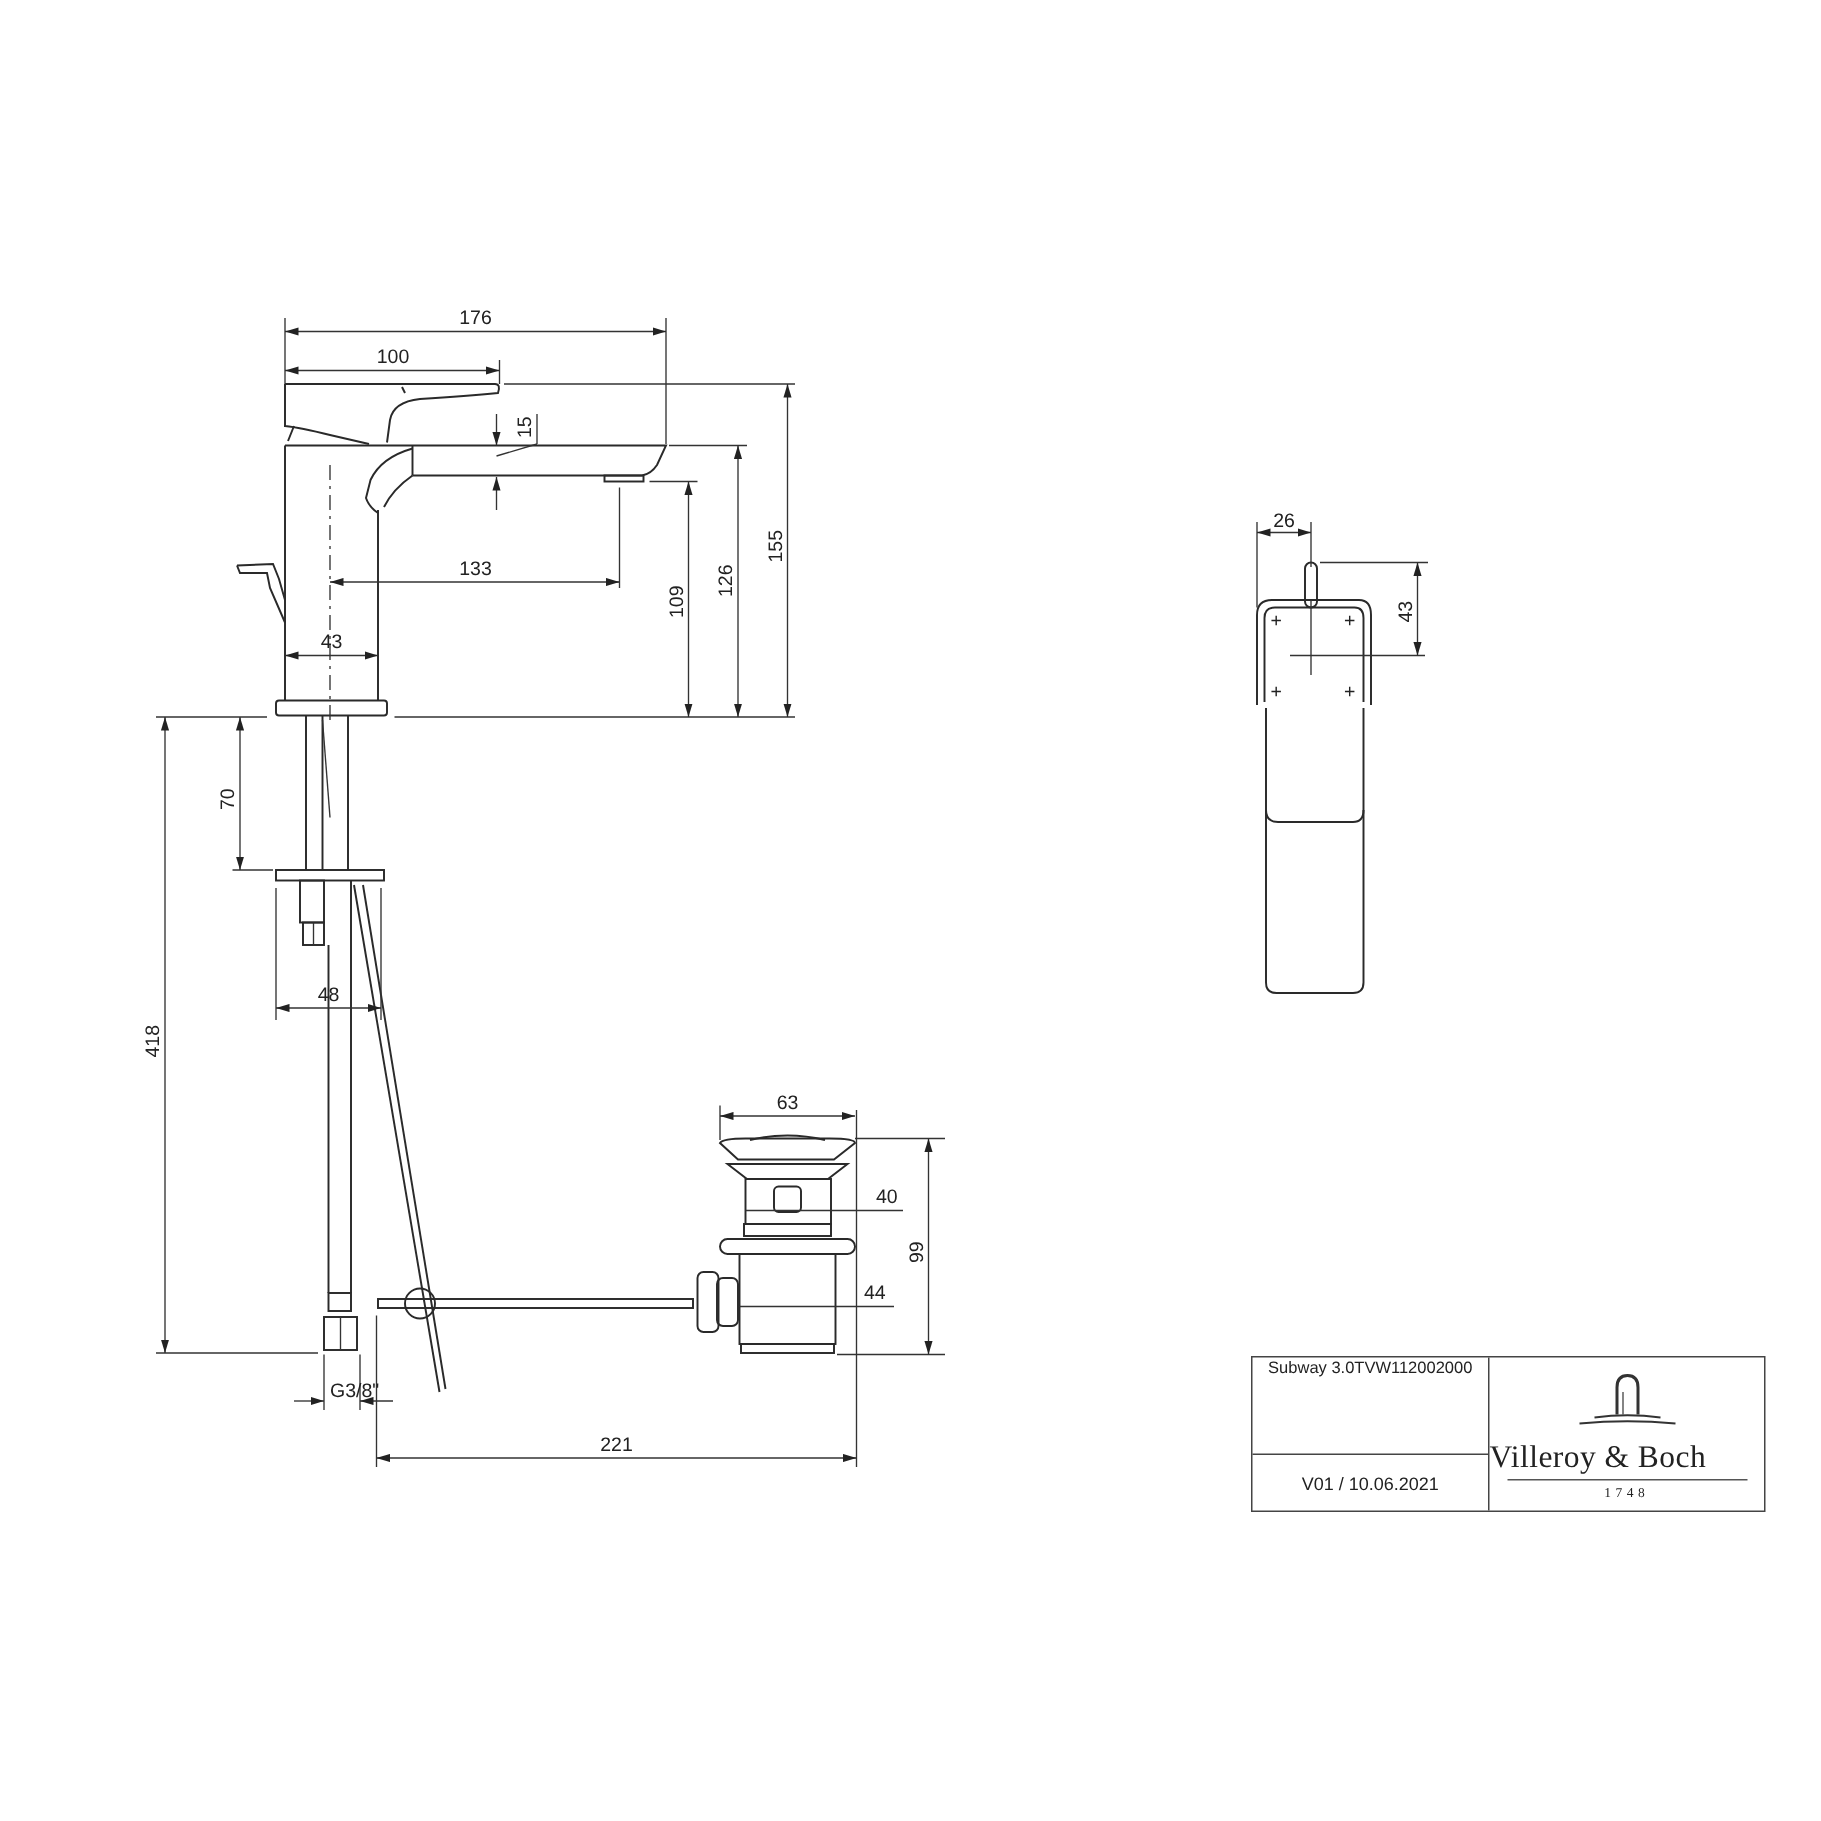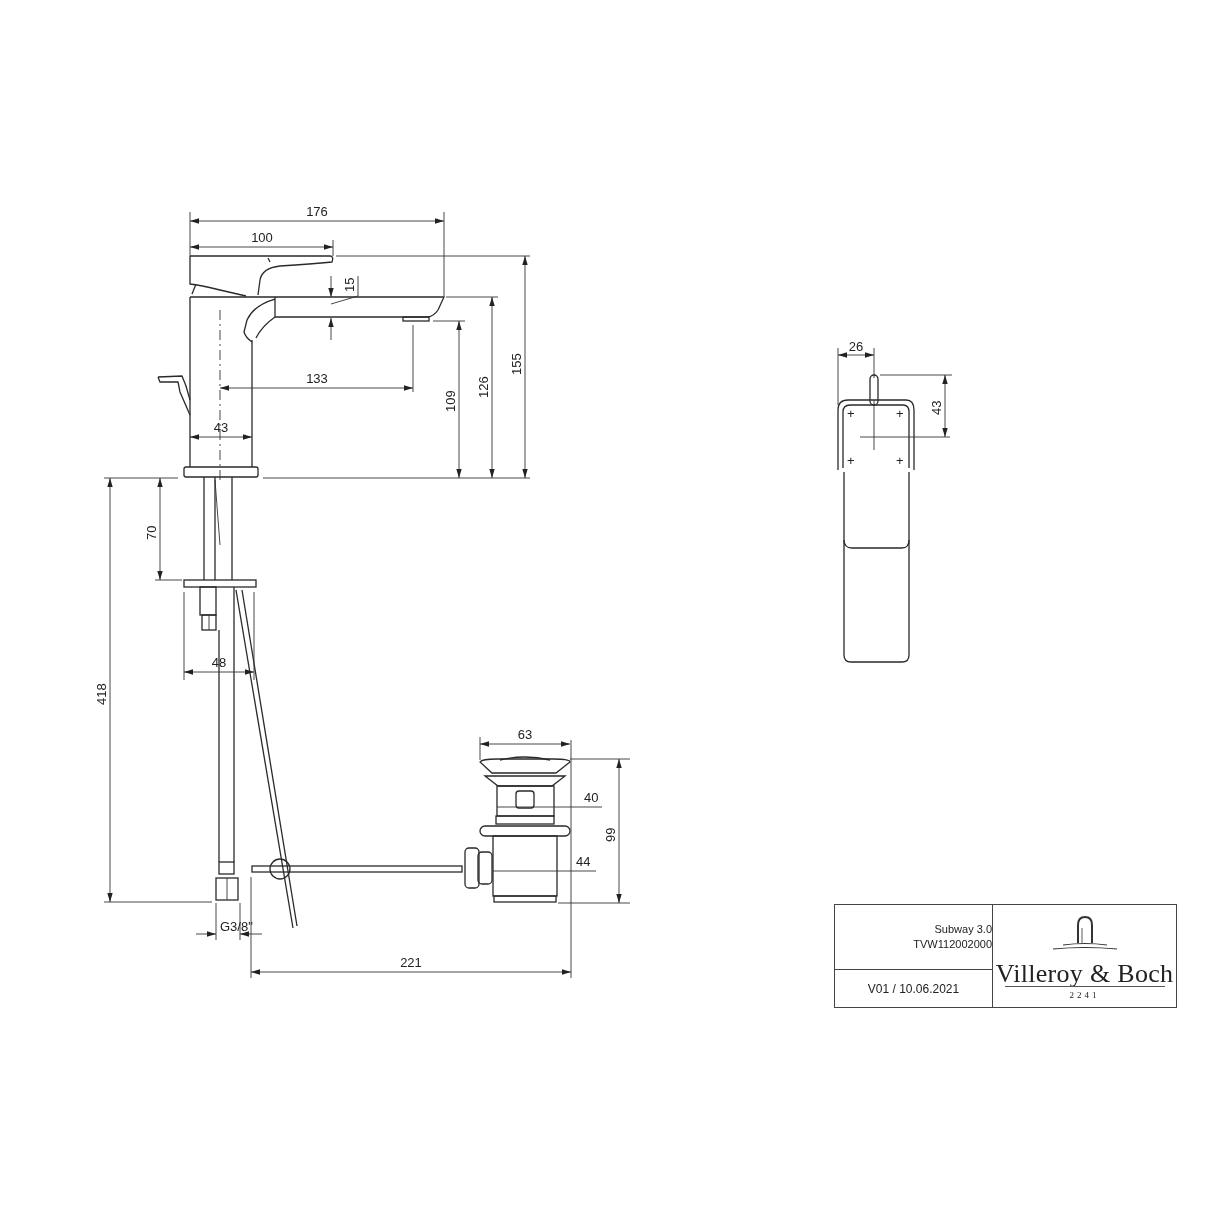--- a/index.html
+++ b/index.html
@@ -4,24 +4,24 @@
 <style>
   html,body{margin:0;padding:0;background:#fff;}
   body{width:1214px;height:1214px;position:relative;overflow:hidden;font-family:"Liberation Sans",sans-serif;color:#222;}
   svg{position:absolute;left:0;top:0;}
   .ln{stroke:#2a2a2a;stroke-width:1.3;fill:none;}
   .thin{stroke:#333;stroke-width:0.9;fill:none;}
   .dash{stroke:#333;stroke-width:0.9;fill:none;stroke-dasharray:10 4 2 4;}
   .dim{font-family:"Liberation Sans",sans-serif;font-size:13px;fill:#222;}
   .tb{position:absolute;left:834px;top:904px;width:343px;height:104px;border:1px solid #444;box-sizing:border-box;}
   .tb-left{position:absolute;left:0;top:0;width:157px;height:102px;border-right:1px solid #444;}
-  .tb-top{position:absolute;left:0;top:0;width:157px;height:64px;border-bottom:1px solid #444;display:flex;flex-direction:column;align-items:flex-end;justify-content:center;font-size:11px;line-height:15px;}
+  .tb-top{position:absolute;left:0;top:0;width:157px;height:64px;border-bottom:1px solid #444;display:flex;flex-direction:row;align-items:flex-start;justify-content:center;font-size:11px;line-height:15px;}
   .tb-bot{position:absolute;left:0;top:65px;width:157px;height:37px;display:flex;align-items:center;justify-content:center;font-size:12px;}
   .tb-right{position:absolute;left:158px;top:0;width:183px;height:102px;}
-  .brand{position:absolute;left:0;width:183px;top:54px;text-align:center;font-family:"Liberation Serif",serif;font-size:26px;letter-spacing:0.3px;}
+  .brand{position:absolute;left:0;width:183px;top:54px;text-align:left;font-family:"Liberation Serif",serif;font-size:21px;letter-spacing:0.3px;}
   .brand-line{position:absolute;left:12px;width:160px;top:81px;border-top:1px solid #555;}
   .year{position:absolute;left:0;width:183px;top:85px;text-align:center;font-family:"Liberation Serif",serif;font-size:9px;letter-spacing:3px;}
 </style>
 </head>
 <body>
 
 <svg width="1214" height="1214" viewBox="0 0 1214 1214">
   <defs>
     <marker id="ar" viewBox="0 0 10 6" refX="10" refY="3" markerWidth="10" markerHeight="6" orient="auto-start-reverse">
       <path d="M0,0 L10,3 L0,6 z" fill="#222"></path>
@@ -225,15 +225,15 @@
   </div>
   <div class="tb-right">
     <svg width="183" height="50" style="position:absolute;left:0;top:0;">
       <path d="M85,38 L85,20 Q85,12 92,12 Q99,12 99,20 L99,38" fill="none" stroke="#333" stroke-width="2"></path>
       <line x1="89" y1="23" x2="89" y2="38" stroke="#333" stroke-width="0.8"></line>
       <path d="M70,40 Q92,37 114,40" fill="none" stroke="#333" stroke-width="1.2"></path>
       <path d="M60,44 Q92,41 124,44" fill="none" stroke="#333" stroke-width="1.2"></path>
     </svg>
     <div class="brand">Villeroy &amp; Boch</div>
     <div class="brand-line"></div>
-    <div class="year">2241</div>
+    <div class="year">1748</div>
   </div>
 </div>
 
 </body></html>

